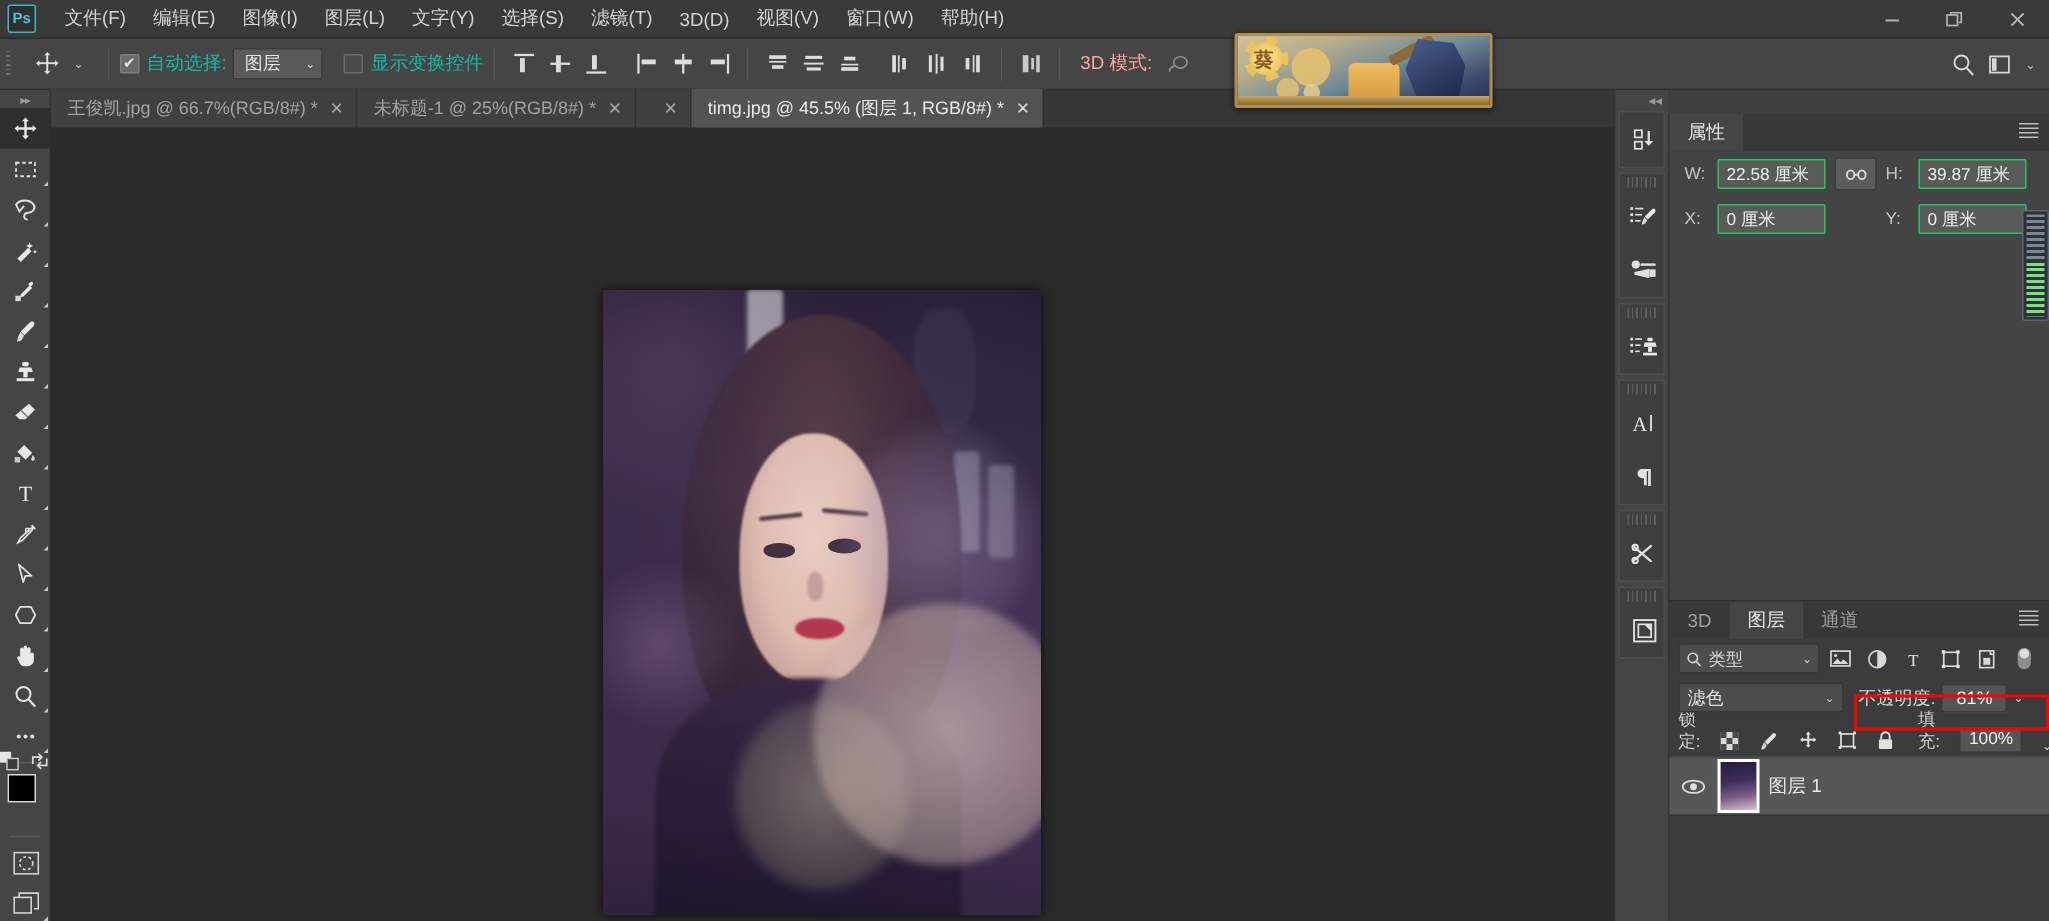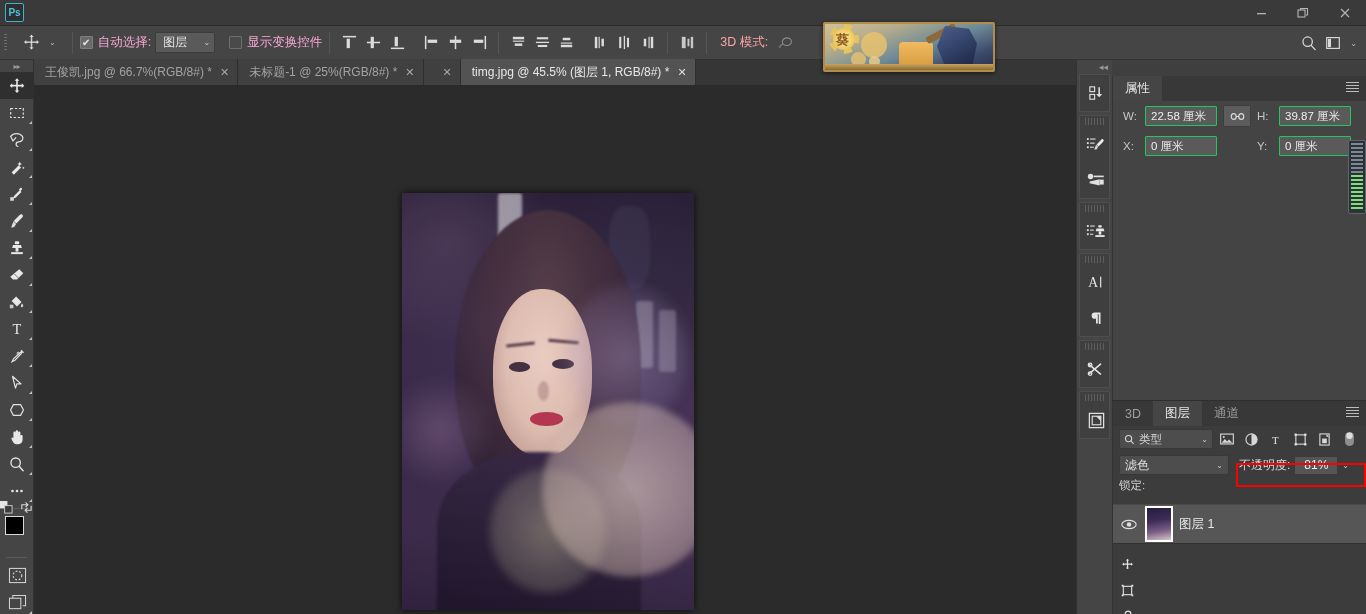--- a/index.html
+++ b/index.html
@@ -44,21 +44,21 @@
   .tool-now .tico{width:26px;height:24px;display:flex;align-items:center;justify-content:center;}
   .caret{font-size:8px;color:#bdbdbd;padding:0 5px;}
   .vsep{width:1px;height:22px;background:#393939;margin:0 7px;border-right:1px solid #555;}
   .chk{
     width:13px;height:13px;border:1px solid #7d7d7d;background:#5d5d5d;border-radius:1px;
     display:inline-flex;align-items:center;justify-content:center;
     font-size:10px;color:#e8e8e8;line-height:1;margin-right:5px;
   }
   .chk.on{background:#6a6a6a;}
   .chk.off{background:#4a4a4a;border-color:#6d6d6d;color:transparent;}
-  .opt-label{font-size:12.5px;color:#f9a8d4;white-space:nowrap;}
+  .opt-label{font-size:12.5px;color:#14b8a6;white-space:nowrap;}
   .dd{
     height:21px;min-width:60px;background:#5a5a5a;border:1px solid #3c3c3c;
     display:inline-flex;align-items:center;justify-content:space-between;
     padding:0 4px 0 7px;margin-left:4px;color:#e4e4e4;font-size:12px;border-radius:1px;
   }
   .dd .ar{font-size:8px;color:#cfcfcf;margin-left:8px;}
   .alignbtn{width:24px;height:24px;display:flex;align-items:center;justify-content:center;}
   .grp{display:flex;align-items:center;}
   .mode3d{color:#fca5a5;font-size:12.5px;padding:0 6px;white-space:nowrap;}
   .rightopts{position:absolute;right:4px;top:0;height:34px;display:flex;align-items:center;}
@@ -229,21 +229,21 @@
     display:flex;align-items:center;justify-content:space-between;padding:0 5px;color:#e0e0e0;font-size:12px;}
   .opa-wrap{display:flex;align-items:center;gap:4px;margin-left:6px;}
   .opa-lab{font-size:12px;color:#dcdcdc;}
   .opa-val{height:19px;min-width:44px;background:#555;border:1px solid #3a3a3a;
     display:flex;align-items:center;justify-content:center;color:#f0f0f0;font-size:12px;}
   .tiny-ar{font-size:8px;color:#cfcfcf;}
   .redbox{
     position:absolute;left:1236px;top:463px;width:130px;height:24px;
     border:2px solid #ff0000;pointer-events:none;z-index:40;
   }
-  .lockrow{display:flex;align-items:flex-start;height:24px;padding:0 6px;gap:13px;font-size:11.5px;color:#d2d2d2;flex-direction:column;}
+  .lockrow{display:flex;align-items:flex-end;height:24px;padding:0 6px;gap:13px;font-size:11.5px;color:#d2d2d2;}
   .lico{width:17px;height:17px;display:flex;align-items:center;justify-content:center;color:#dcdcdc;}
   .fillv{height:18px;min-width:42px;background:#555;border:1px solid #3a3a3a;
     display:flex;align-items:center;justify-content:center;color:#f0f0f0;font-size:11.5px;}
   .lsep{height:1px;background:#2f2f2f;border-bottom:1px solid #4a4a4a;margin:2px 0 0 0;}
   .layer{
     display:flex;align-items:center;height:39px;padding:0 8px 0 6px;gap:7px;
     border-bottom:1px solid #323232;position:relative;
   }
   .layer.sel{background:#565656;}
   .eye-ico{width:20px;display:flex;align-items:center;justify-content:center;color:#d8d8d8;}
@@ -258,20 +258,33 @@
 
   svg{display:block;}
 </style>
 </head>
 <body>
 
 <div id="app">
 
   <div class="titlebar">
     <div class="ps-logo">Ps</div>
+    <div class="menubar">
+      <div class="menu-item">文件(F)</div>
+      <div class="menu-item">编辑(E)</div>
+      <div class="menu-item">图像(I)</div>
+      <div class="menu-item">图层(L)</div>
+      <div class="menu-item">文字(Y)</div>
+      <div class="menu-item">选择(S)</div>
+      <div class="menu-item">滤镜(T)</div>
+      <div class="menu-item">3D(D)</div>
+      <div class="menu-item">视图(V)</div>
+      <div class="menu-item">窗口(W)</div>
+      <div class="menu-item">帮助(H)</div>
+    </div>
     <div class="win-ctrls">
       <div class="win-btn">
         <svg width="11" height="11" viewBox="0 0 11 11">
             <rect x="1" y="5" width="9" height="1.3" fill="#b4b4b4"></rect>
           </svg>
       </div>
       <div class="win-btn">
         <svg width="12" height="12" viewBox="0 0 12 12">
             <rect x="1" y="3" width="7" height="7" fill="none" stroke="#b4b4b4" stroke-width="1.1"></rect>
             <path d="M3.5 3V1.5h7V8H9" fill="none" stroke="#b4b4b4" stroke-width="1.1"></path>

